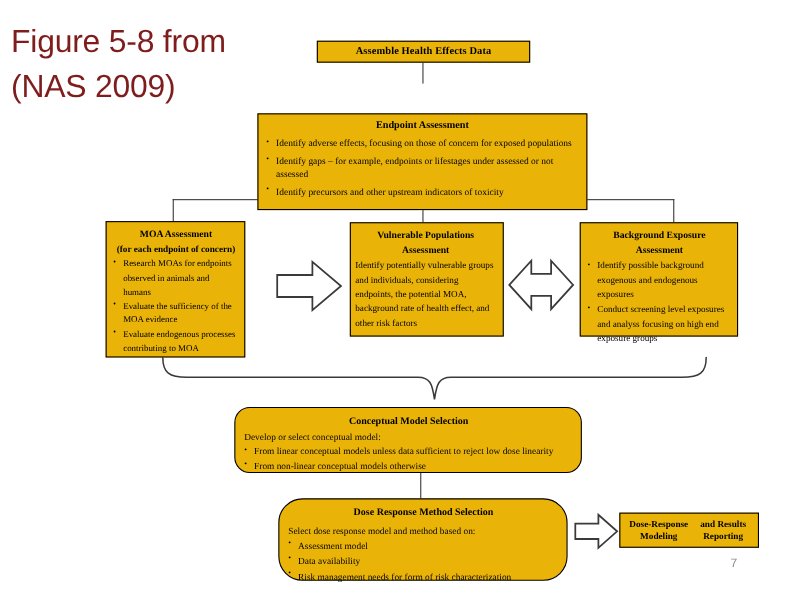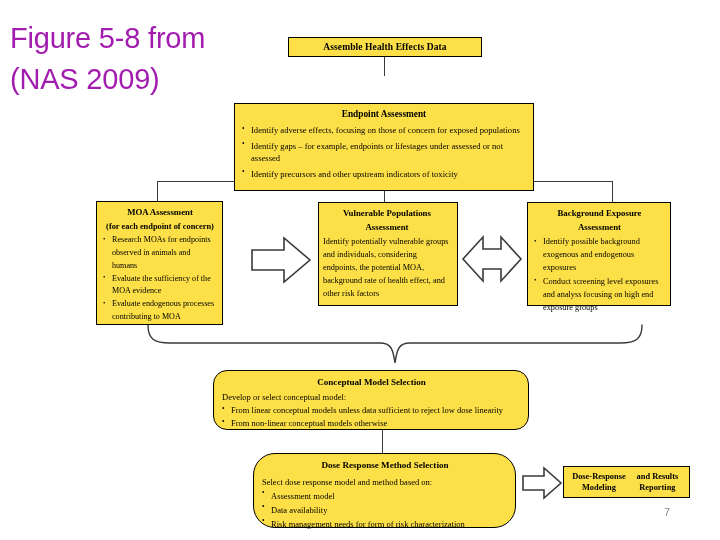--- a/index.html
+++ b/index.html
@@ -18,32 +18,32 @@
 
   
   #title {
     position: absolute;
     left: 10px;
     top: 18px;
     width: 250px;
     font-family: "Liberation Sans", sans-serif;
     font-size: 29px;
     line-height: 1.42;
-    color: #a21caf;
+    color: #7f1d1d;
     font-weight: 400;
     letter-spacing: -0.2px;
   }
   #title .tl { display: block; white-space: nowrap; }
 
   
   .box {
     position: absolute;
     box-sizing: border-box;
     border: 1.2px solid #000000;
-    background: #fde047;
+    background: #eab308;
     color: #000000;
     font-family: "Liberation Serif", serif;
     z-index: 5;
   }
   .box .hd {
     font-weight: bold;
     text-align: center;
     display: block;
   }
   .box .sub {

